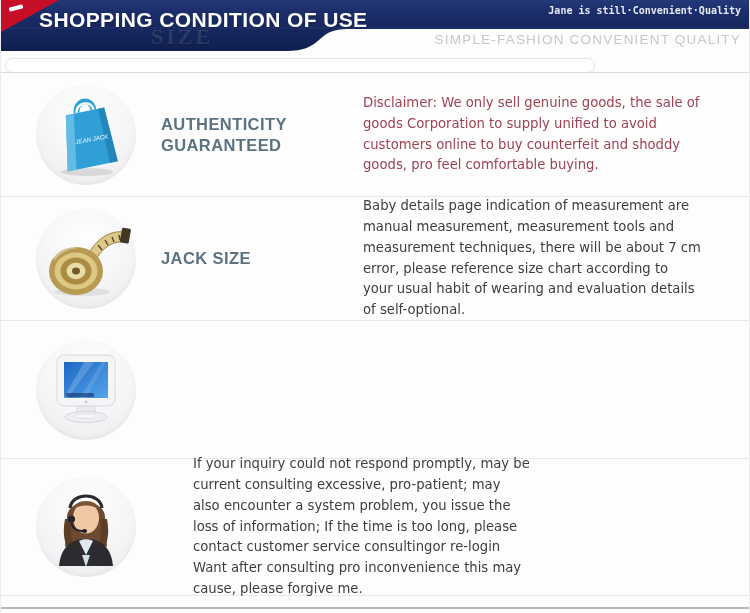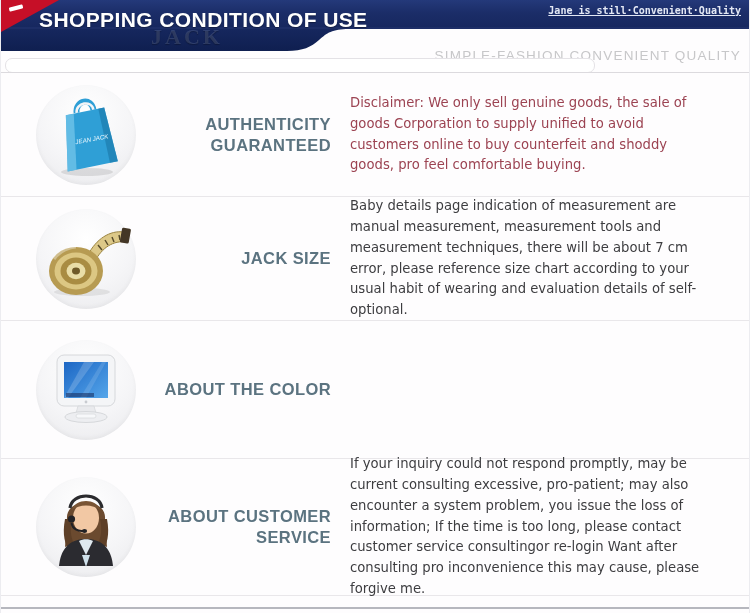--- a/index.html
+++ b/index.html
@@ -14,57 +14,57 @@
   .header svg.band{position:absolute;top:0;left:0;}
   .header-title{
     position:absolute;left:38px;top:8px;margin:0;
     font-family:"Liberation Sans",sans-serif;font-weight:bold;
     font-size:21px;letter-spacing:.4px;color:#ffffff;white-space:nowrap;
     text-shadow:0 1px 1px rgba(0,0,0,.35);
   }
   .tagline{
     position:absolute;right:10px;top:5px;
     font-family:"DejaVu Sans Mono",monospace;font-weight:bold;
-    font-size:10px;color:#e3e8f4;letter-spacing:0;white-space:nowrap;text-decoration:underline;
+    font-size:10px;color:#e3e8f4;letter-spacing:0;white-space:nowrap;
   }
   .watermark{
     position:absolute;left:150px;top:24px;
     font-family:"Liberation Serif",serif;font-weight:bold;
     font-size:22px;letter-spacing:3px;color:rgba(205,216,242,0.16);
     text-shadow:0 1px 1px rgba(0,0,0,.25);
   }
   .subtitle{
     position:absolute;right:10px;top:32px;
     font-family:"Liberation Sans",sans-serif;font-size:13.5px;
-    color:#c7c7c9;letter-spacing:1.2px;white-space:nowrap;margin-top:16px;
+    color:#c7c7c9;letter-spacing:1.2px;white-space:nowrap;
   }
   .red-flag{position:absolute;top:0;left:0;}
   .pill{
     position:absolute;left:4px;top:58px;width:588px;height:13px;
     background:#ffffff;border:1px solid #e4e2e6;border-radius:7px;
   }
   .top-rule{position:absolute;left:0;top:72px;width:750px;height:1px;background:#dcdade;}
   
   .rows{position:absolute;top:73px;left:0;width:750px;}
   .row{display:flex;align-items:center;border-bottom:1px solid #e9e7ea;box-sizing:border-box;}
   .icon-wrap{width:160px;flex:0 0 160px;display:flex;justify-content:flex-start;padding-left:35px;box-sizing:border-box;}
   .circle{
     width:100px;height:100px;border-radius:50%;
     background:radial-gradient(circle at 50% 30%, #ffffff 0%, #f5f5f7 55%, #e9e9ec 100%);
     box-shadow:inset 0 -2px 4px rgba(0,0,0,.04);
     display:flex;align-items:center;justify-content:center;
   }
-  .title-col{width:170px;flex:0 0 170px;text-align:right;}
+  .title-col{width:170px;flex:0 0 170px;text-align:left;}
   .title-col h3{
     margin:0;font-family:"Liberation Sans",sans-serif;font-weight:bold;
     font-size:16.5px;line-height:1.25;letter-spacing:.4px;color:#5b7380;
   }
   .text-col{margin-left:15px;width:372px;flex:0 0 372px;}
   .text-col p{
-    margin:4px;font-size:13.2px;line-height:1.58;color:#3d3d40;
+    margin:17px;font-size:13.2px;line-height:1.58;color:#3d3d40;
     font-family:"DejaVu Sans",sans-serif;
   }
   .text-col p.maroon{color:#9c4352;}
   .h124{height:124px;} .h138{height:138px;} .h137{height:137px;}
   
   .bottom-rule{position:absolute;left:0;top:607px;width:750px;height:2px;background:#b6b7be;}
 </style>
 </head>
 <body>
 
@@ -79,21 +79,21 @@
           <stop offset="1" stop-color="#0f1f50"></stop>
         </linearGradient>
       </defs>
       <path d="M0,0 H750 V29 H348 C331,29 326,33 318,40 C310,47 302,51 286,51 H0 Z" fill="url(#nv)"></path>
       <rect x="0" y="27.5" width="750" height="1" fill="#2b3d79" opacity="0.7"></rect>
     </svg>
     <svg class="red-flag" width="62" height="34" viewBox="0 0 62 34">
       <polygon points="0,0 58,0 0,32" fill="#c60f27"></polygon>
       <rect x="8" y="6" width="14" height="4" rx="1" fill="#ffffff" transform="rotate(-14 15 8)"></rect>
     </svg>
-    <div class="watermark">JACK</div>
+    <div class="watermark">SIZE</div>
     <h1 class="header-title">SHOPPING CONDITION OF USE</h1>
     <div class="tagline">Jane is still·Convenient·Quality</div>
     <div class="subtitle">SIMPLE-FASHION CONVENIENT QUALITY</div>
   </div>
 
   <div class="pill"></div>
   <div class="top-rule"></div>
 
   <div class="rows">
 
@@ -166,23 +166,20 @@
             <polygon points="28,58 48,22 58,22 32,58" fill="rgba(255,255,255,0.18)"></polygon>
             <polygon points="44,58 66,22 70,22 50,58" fill="rgba(255,255,255,0.12)"></polygon>
             <rect x="30" y="53" width="28" height="4" fill="rgba(20,40,90,0.55)"></rect>
             <circle cx="50" cy="62" r="1.4" fill="#c8cbd0"></circle>
             <path d="M42 66 L58 66 L60 73 L40 73 Z" fill="#e9eaed" stroke="#d6d8db" stroke-width="0.8"></path>
             <ellipse cx="50" cy="77" rx="21" ry="5.5" fill="#edeef1" stroke="#d6d8db"></ellipse>
             <rect x="40" y="74" width="20" height="4" rx="2" fill="#f7f8fa" stroke="#d9dbde" stroke-width="0.8"></rect>
           </svg>
         </div>
       </div>
-      <div class="title-col">
-        <h3>ABOUT THE COLOR</h3>
-      </div>
     </div>
 
     <div class="row h137">
       <div class="icon-wrap">
         <div class="circle">
           <svg width="100" height="100" viewBox="0 0 100 100">
             <path d="M31 42 C29 20 71 20 69 42 L71 70 C60 65 40 65 29 70 Z" fill="#6b4a2f"></path>
             <path d="M29 42 C26 58 29 68 34 74 L39 69 C34 60 34 50 36 42 Z" fill="#5d3f27"></path>
             <path d="M71 42 C74 58 71 68 66 74 L61 69 C66 60 66 50 64 42 Z" fill="#5d3f27"></path>
             <ellipse cx="50" cy="41" rx="13" ry="15.5" fill="#f2c8a4"></ellipse>
@@ -190,23 +187,20 @@
             <path d="M34 31 C36 15 64 15 66 31" stroke="#2b2b2e" stroke-width="3.2" fill="none"></path>
             <circle cx="35.5" cy="42" r="3.6" fill="#222226"></circle>
             <path d="M35.5 46 C36.5 52 42 54.5 47 54" stroke="#222226" stroke-width="2" fill="none"></path>
             <ellipse cx="48.5" cy="54" rx="2.6" ry="2" fill="#222226"></ellipse>
             <path d="M23 89 C25 69 36 62 50 62 C64 62 75 69 77 89 Z" fill="#2b2b30"></path>
             <path d="M43 64 L50 78 L57 64 C53 61.5 47 61.5 43 64 Z" fill="#dfe8ee"></path>
             <path d="M46 78 L50 90 L54 78 Z" fill="#cfe0ea"></path>
           </svg>
         </div>
       </div>
-      <div class="title-col">
-        <h3>ABOUT CUSTOMER SERVICE</h3>
-      </div>
       <div class="text-col">
         <p>If your inquiry could not respond promptly, may be current consulting excessive, pro-patient; may also encounter a system problem, you issue the loss of information; If the time is too long, please contact customer service consultingor re-login Want after consulting pro inconvenience this may cause, please forgive me.</p>
       </div>
     </div>
 
   </div>
 
   <div class="bottom-rule"></div>
 </div>
 

